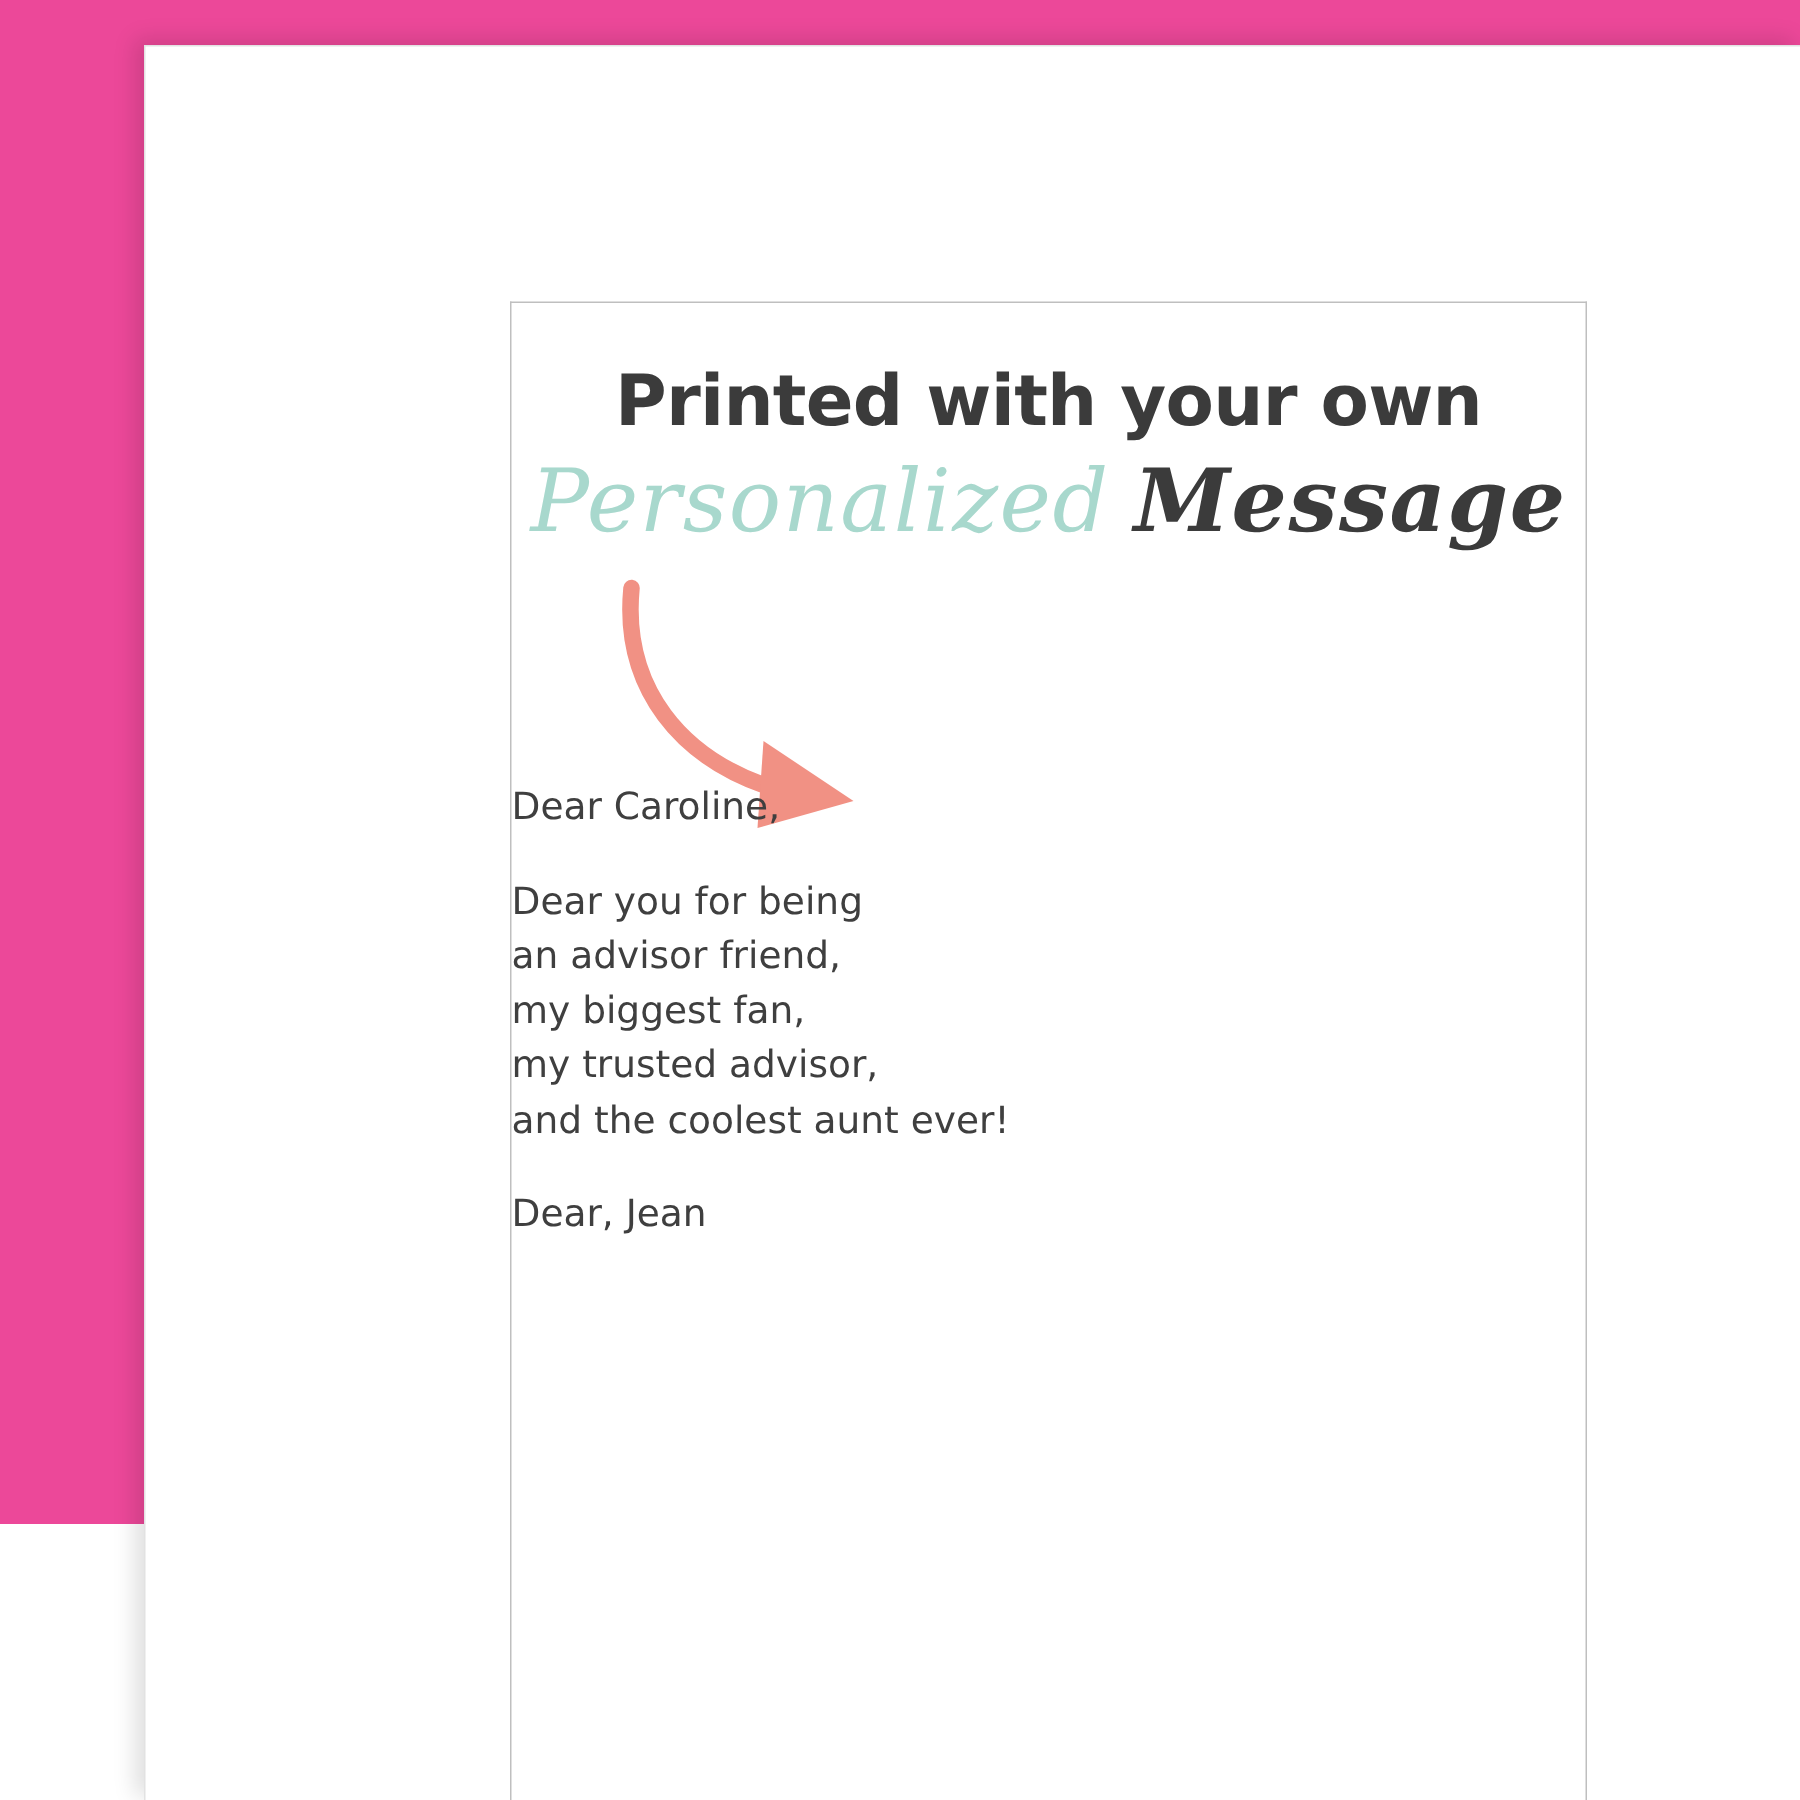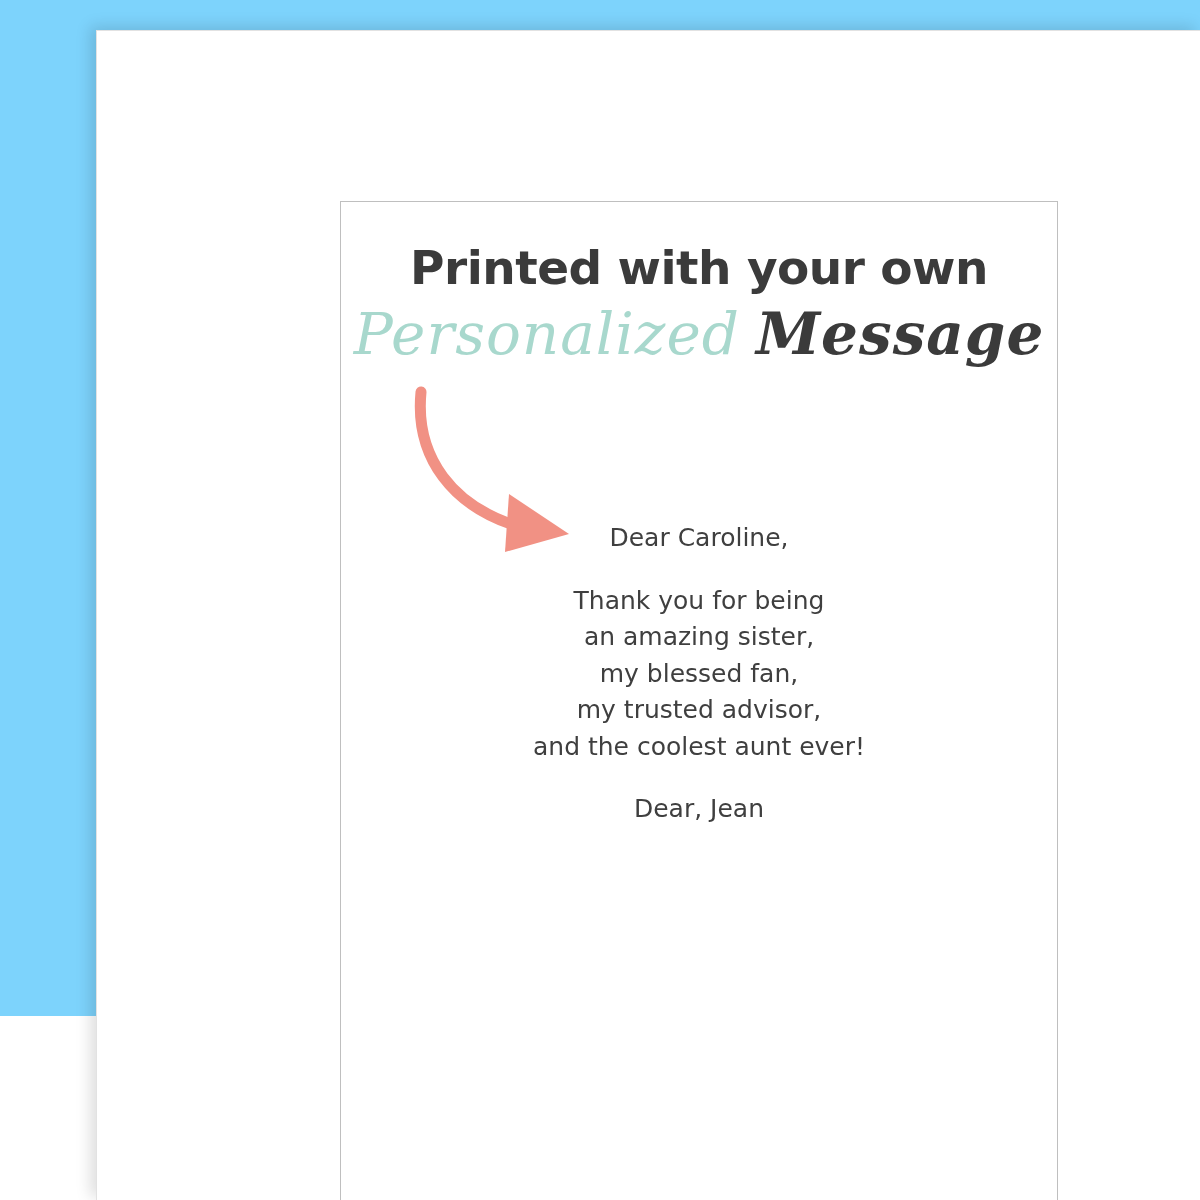--- a/index.html
+++ b/index.html
@@ -9,21 +9,21 @@
     height: 1200px;
     background: #ffffff;
     font-family: "Liberation Sans", sans-serif;
     overflow: hidden;
   }
 
   #stage {
     position: relative;
     width: 1200px;
     height: 1016px;
-    background: #7dd3fc;
+    background: #ec4899;
   }
 
   
   .page-card {
     position: absolute;
     left: 96px;
     top: 30px;
     width: 1104px;
     height: 1170px;
     background: #ffffff;
@@ -96,21 +96,21 @@
     height: 190px;
     pointer-events: none;
   }
 
   
   .message-body {
     position: absolute;
     left: 0;
     top: 318px;
     width: 100%;
-    text-align: center;
+    text-align: left;
     font-family: "DejaVu Sans", sans-serif;
     font-size: 25px;
     color: #3f3f3f;
     line-height: 1.0;
   }
 
   .msg-para {
     margin: 0 0 26px 0;
   }
   .msg-para:last-child {
@@ -144,23 +144,23 @@
       </svg>
 
       <div class="message-body">
 
         <p class="msg-para">
           <span class="msg-line">Dear Caroline,</span>
         </p>
 
 
         <p class="msg-para">
-          <span class="msg-line">Thank you for being</span>
-          <span class="msg-line">an amazing sister,</span>
-          <span class="msg-line">my blessed fan,</span>
+          <span class="msg-line">Dear you for being</span>
+          <span class="msg-line">an advisor friend,</span>
+          <span class="msg-line">my biggest fan,</span>
           <span class="msg-line">my trusted advisor,</span>
           <span class="msg-line">and the coolest aunt ever!</span>
         </p>
 
 
         <p class="msg-para">
         </p>
 
         <p class="msg-para">
           <span class="msg-line">Dear, Jean</span>

